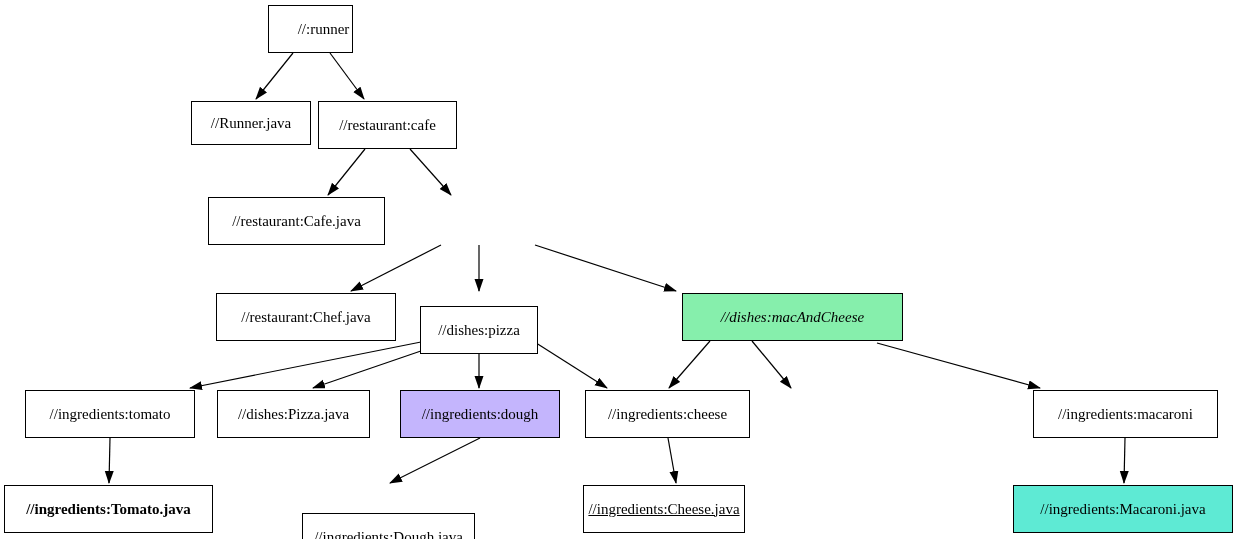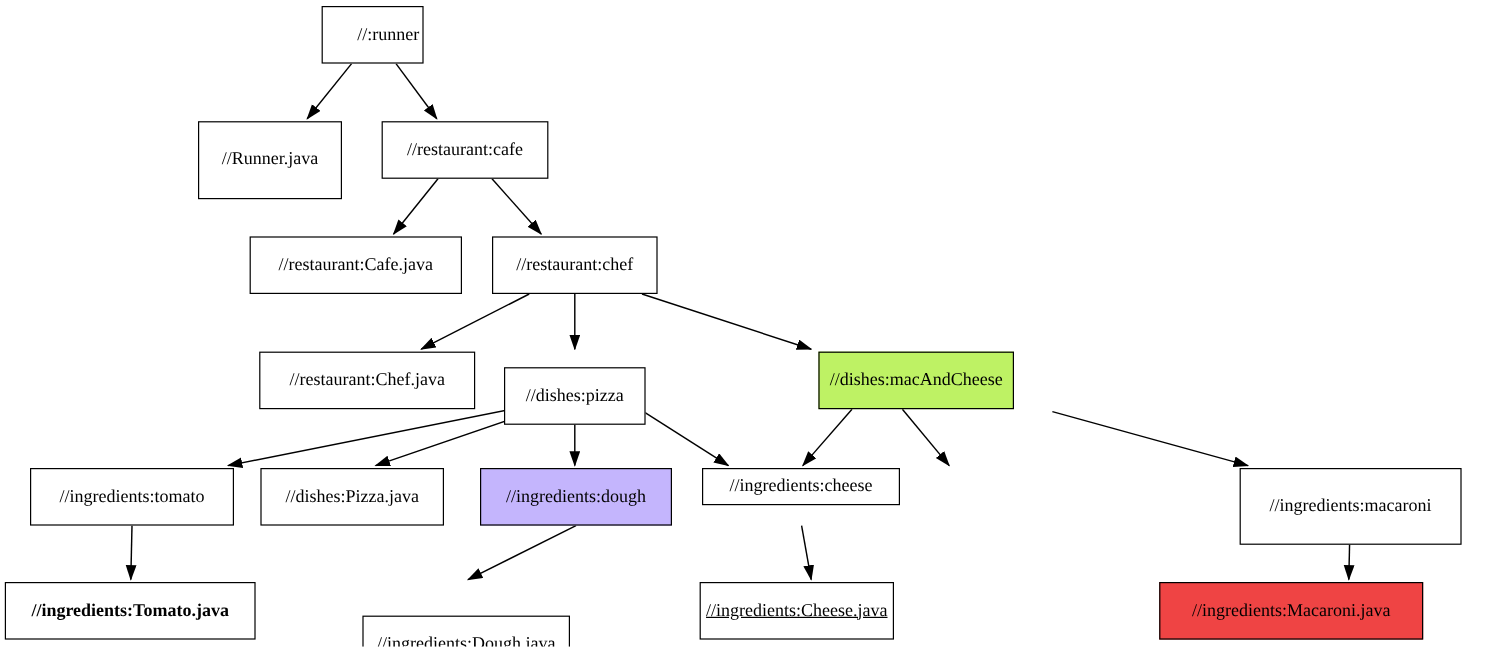--- a/index.html
+++ b/index.html
@@ -72,30 +72,29 @@
       <line x1="710" y1="341" x2="669" y2="388" class="edge" stroke="#000000" marker-end="url(#arrowhead)"></line>
       <line x1="752" y1="341" x2="791" y2="388" class="edge" stroke="#000000" marker-end="url(#arrowhead)"></line>
       <line x1="877" y1="343" x2="1040" y2="388" class="edge" stroke="#000000" marker-end="url(#arrowhead)"></line>
       <line x1="110" y1="438" x2="109" y2="483" class="edge" stroke="#000000" marker-end="url(#arrowhead)"></line>
       <line x1="480" y1="438" x2="390" y2="483" class="edge" stroke="#000000" marker-end="url(#arrowhead)"></line>
       <line x1="668" y1="438" x2="676" y2="483" class="edge" stroke="#000000" marker-end="url(#arrowhead)"></line>
       <line x1="1125" y1="438" x2="1124" y2="483" class="edge" stroke="#000000" marker-end="url(#arrowhead)"></line>
     </svg>
   <div id="node-layer">
       <div class="node" style="left: 268px; top: 5px; width: 85px; height: 48px; background: rgb(255, 255, 255); border-color: rgb(0, 0, 0); padding-left: 26px;">//:runner</div>
-      <div class="node" style="left: 165px; top: 101px; width: 120px; height: 65px; background: rgb(255, 255, 255); border-color: rgb(0, 0, 0);">//Runner.java</div>
+      <div class="node" style="left: 191px; top: 101px; width: 120px; height: 44px; background: rgb(255, 255, 255); border-color: rgb(0, 0, 0);">//Runner.java</div>
       <div class="node" style="left: 318px; top: 101px; width: 139px; height: 48px; background: rgb(255, 255, 255); border-color: rgb(0, 0, 0);">//restaurant:cafe</div>
       <div class="node" style="left: 208px; top: 197px; width: 177px; height: 48px; background: rgb(255, 255, 255); border-color: rgb(0, 0, 0);">//restaurant:Cafe.java</div>
-      <div class="node" style="left: 410px; top: 197px; width: 138px; height: 48px; background: rgb(255, 255, 255); border-color: rgb(0, 0, 0);">//restaurant:chef</div>
       <div class="node" style="left: 216px; top: 293px; width: 180px; height: 48px; background: rgb(255, 255, 255); border-color: rgb(0, 0, 0);">//restaurant:Chef.java</div>
       <div class="node" style="left: 420px; top: 306px; width: 118px; height: 48px; background: rgb(255, 255, 255); border-color: rgb(0, 0, 0);">//dishes:pizza</div>
-      <div class="node" style="left: 682px; top: 293px; width: 163px; height: 48px; background: #bef264; border-color: rgb(0, 0, 0);">//dishes:macAndCheese</div>
+      <div class="node" style="left: 682px; top: 293px; width: 221px; height: 48px; background: #86efac; border-color: rgb(0, 0, 0); font-style: italic;">//dishes:macAndCheese</div>
       <div class="node" style="left: 25px; top: 390px; width: 170px; height: 48px; background: rgb(255, 255, 255); border-color: rgb(0, 0, 0);">//ingredients:tomato</div>
       <div class="node" style="left: 217px; top: 390px; width: 153px; height: 48px; background: rgb(255, 255, 255); border-color: rgb(0, 0, 0);">//dishes:Pizza.java</div>
       <div class="node" style="left: 400px; top: 390px; width: 160px; height: 48px; background: #c4b5fd; border-color: rgb(0, 0, 0); text-align: center;">//ingredients:dough</div>
-      <div class="node" style="left: 585px; top: 390px; width: 165px; height: 31px; background: rgb(255, 255, 255); border-color: rgb(0, 0, 0); font-family: Liberation Serif, serif;">//ingredients:cheese</div>
-      <div class="node" style="left: 1033px; top: 390px; width: 185px; height: 64px; background: rgb(255, 255, 255); border-color: rgb(0, 0, 0);">//ingredients:macaroni</div>
+      <div class="node" style="left: 585px; top: 390px; width: 165px; height: 48px; background: rgb(255, 255, 255); border-color: rgb(0, 0, 0); font-family: Liberation Serif, serif;">//ingredients:cheese</div>
+      <div class="node" style="left: 1033px; top: 390px; width: 185px; height: 48px; background: rgb(255, 255, 255); border-color: rgb(0, 0, 0);">//ingredients:macaroni</div>
       <div class="node" style="left: 4px; top: 485px; width: 209px; height: 48px; background: rgb(255, 255, 255); border-color: rgb(0, 0, 0); font-weight: bold;">//ingredients:Tomato.java</div>
       <div class="node" style="left: 302px; top: 485px; width: 173px; height: 48px; background: rgb(255, 255, 255); border-color: rgb(0, 0, 0); margin-top: 28px;">//ingredients:Dough.java</div>
       <div class="node" style="left: 583px; top: 485px; width: 162px; height: 48px; background: rgb(255, 255, 255); border-color: rgb(0, 0, 0); text-decoration: underline;">//ingredients:Cheese.java</div>
-      <div class="node" style="left: 966px; top: 485px; width: 220px; height: 48px; background: #ef4444; border-color: rgb(0, 0, 0);">//ingredients:Macaroni.java</div>
+      <div class="node" style="left: 1013px; top: 485px; width: 220px; height: 48px; background: #5eead4; border-color: rgb(0, 0, 0);">//ingredients:Macaroni.java</div>
     </div>
 </div>
 
 </body></html>

